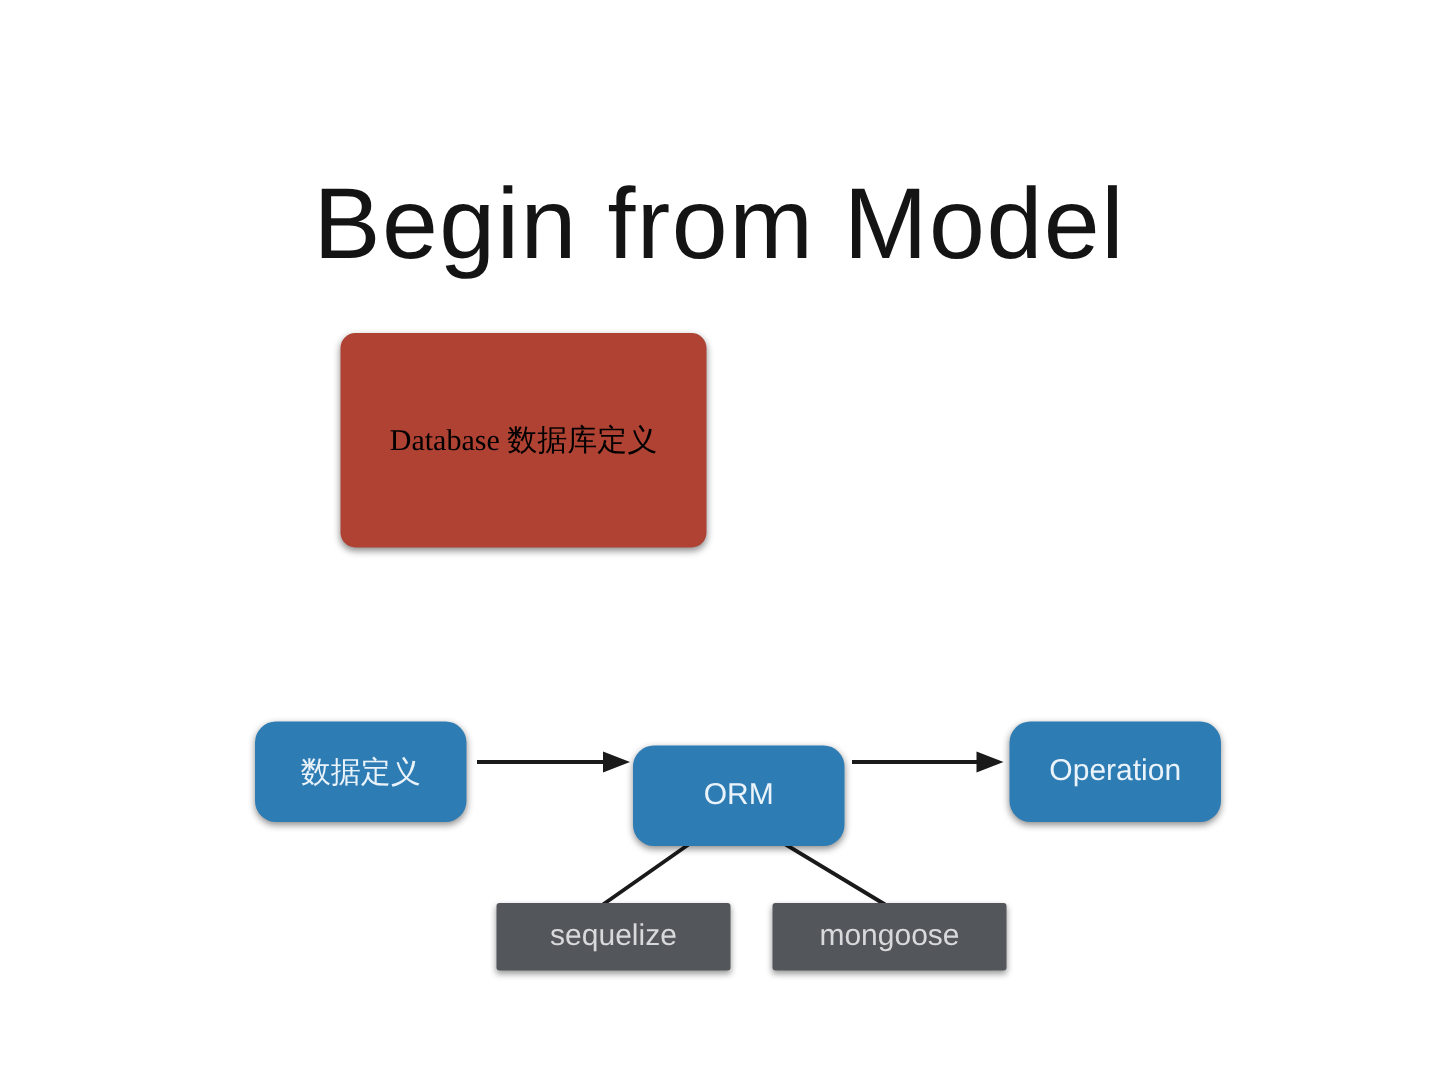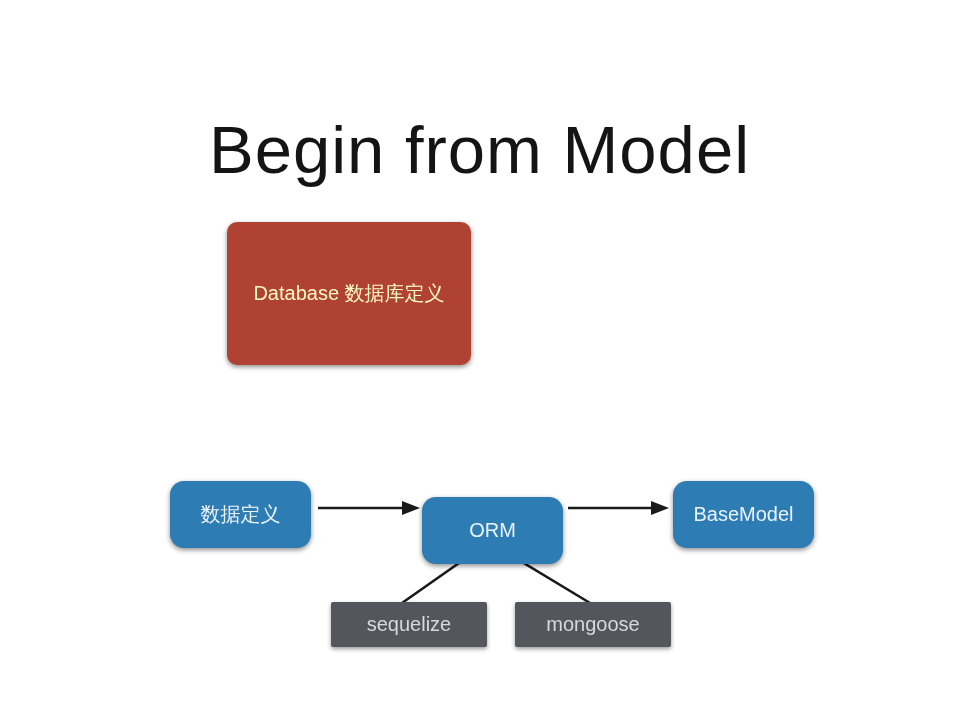--- a/index.html
+++ b/index.html
@@ -32,26 +32,27 @@
     display: flex;
     align-items: center;
     justify-content: center;
     text-align: center;
     box-sizing: border-box;
   }
   .red-box {
     background: #AF4232;
     border-radius: 10px;
     box-shadow: 0 2px 5px rgba(0,0,0,0.45);
-    color: #fef9c3;
+    color: #000000;
     font-size: 20px;
     font-weight: 300;
     width: 244px;
     height: 143px;
     top: 222px;
+    font-family: Liberation Serif, serif;
   }
   #red-box-1 { left: 227px; }
   #red-box-2 { left: 509px; }
   .blue-box {
     background: #2E7CB4;
     border-radius: 14px;
     box-shadow: 0 2px 5px rgba(0,0,0,0.45);
     color: #EAF3F9;
     font-size: 20px;
     font-weight: 300;
@@ -113,21 +114,21 @@
 
   <div class="box blue-box" id="blue-box-1">
     <span>数据定义</span>
   </div>
 
   <div class="box blue-box" id="blue-box-2">
     <span>ORM</span>
   </div>
 
   <div class="box blue-box" id="blue-box-3">
-    <span>BaseModel</span>
+    <span>Operation</span>
   </div>
 
   <div class="box gray-box" id="gray-box-1">
     <span>sequelize</span>
   </div>
 
   <div class="box gray-box" id="gray-box-2">
     <span>mongoose</span>
   </div>
 

